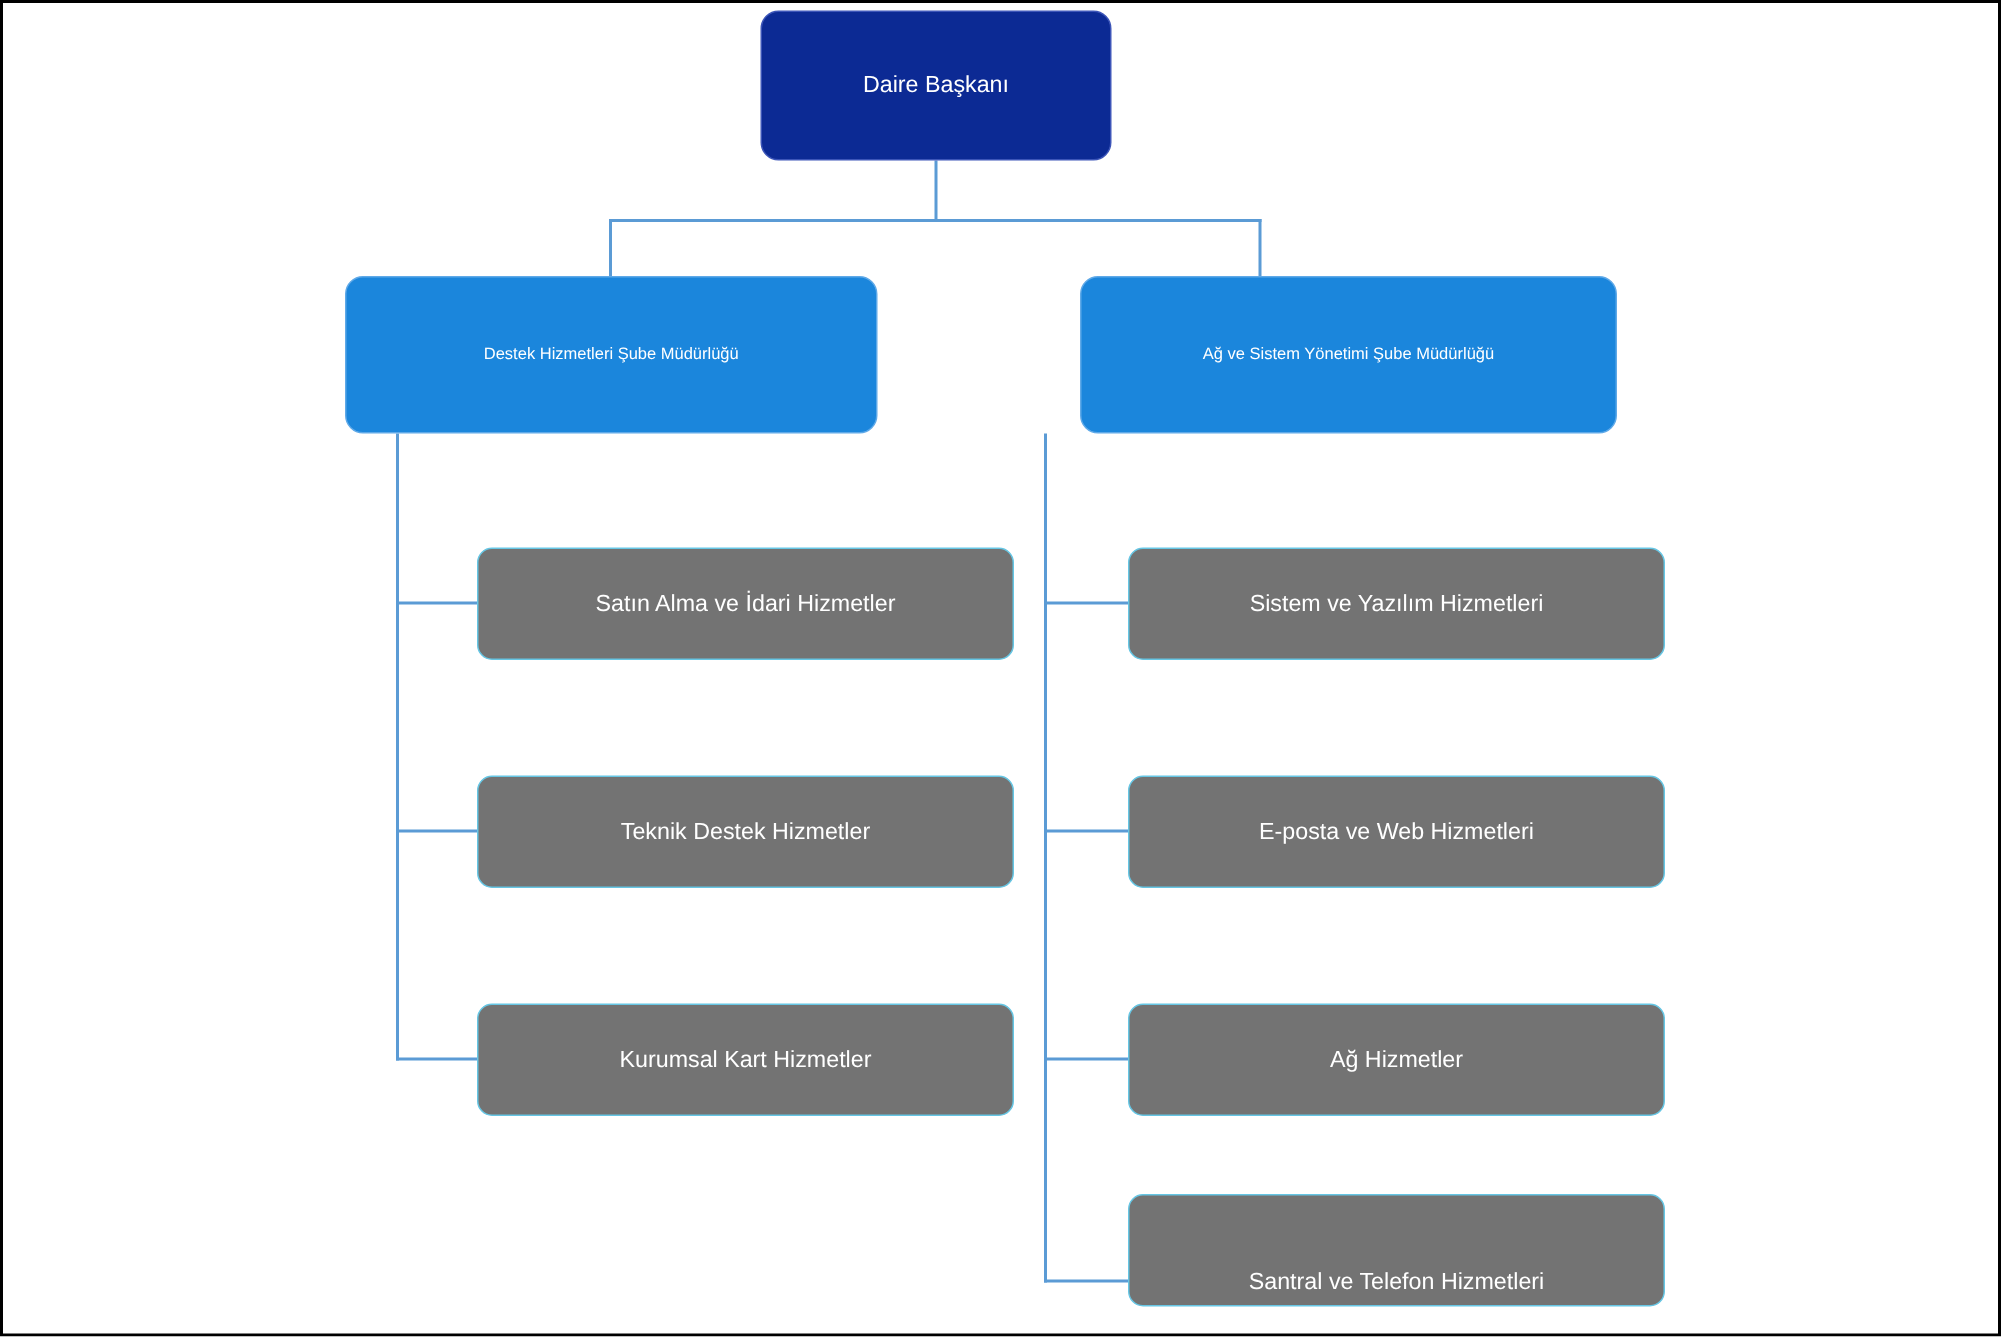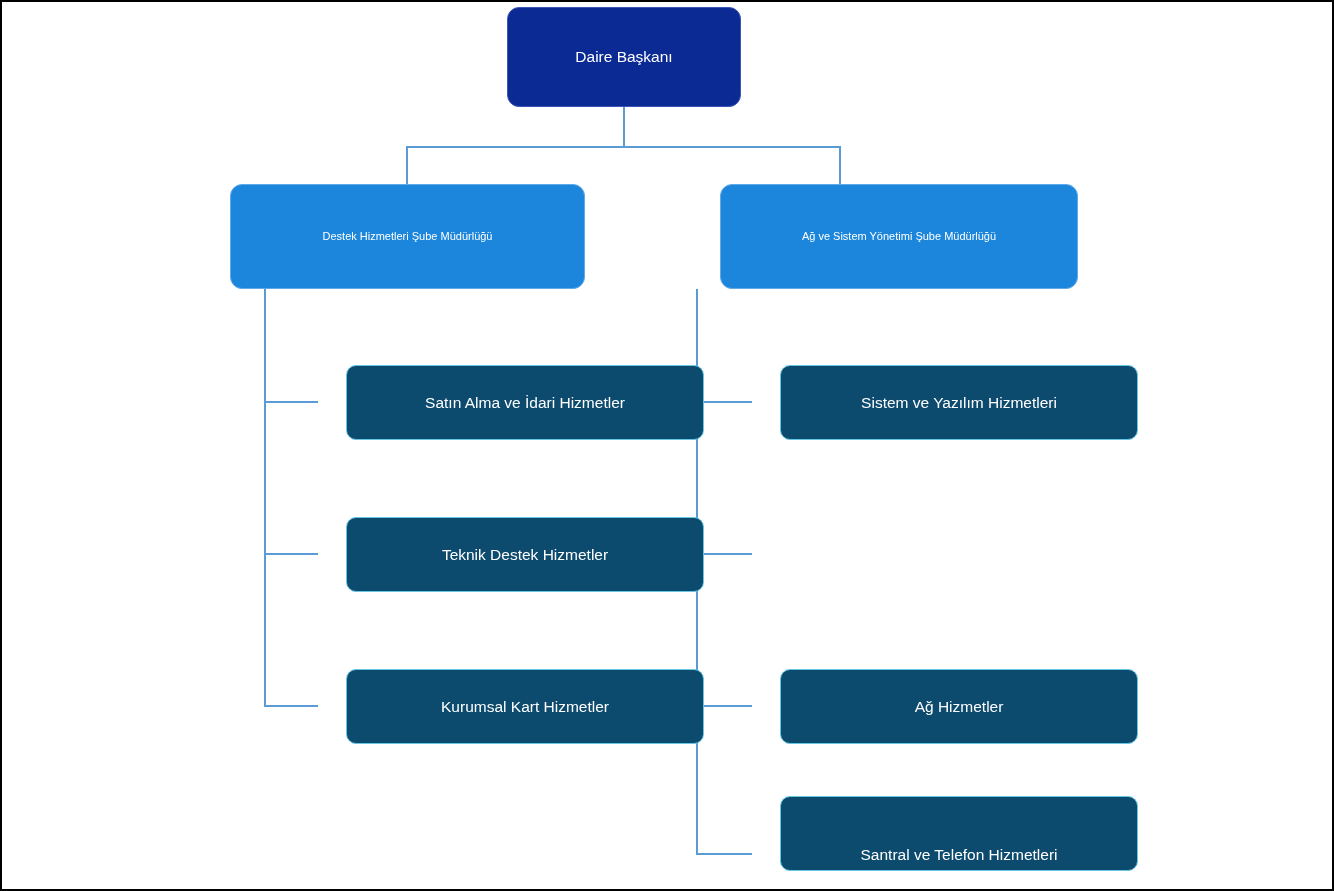--- a/index.html
+++ b/index.html
@@ -40,26 +40,25 @@
     background: #1b86dc;
     border: 1px solid #5fa9e8;
     border-radius: 12px;
     height: 105px;
     top: 182px;
     font-size: 11px;
   }
   .node-branch-left  { left: 228px; width: 355px; }
   .node-branch-right { left: 692px; width: 358px; margin-left: 26px; }
   .node-leaf {
-    background: #0c4a6e;
+    background: #737373;
     border: 1px solid #66c6e4;
     border-radius: 10px;
     width: 358px; height: 75px;
     font-size: 15.5px;
-    margin-left: 28px;
   }
   .leaf-col-left  { left: 316px; }
   .leaf-col-right { left: 750px; }
   .leaf-row-1 { top: 363px; }
   .leaf-row-2 { top: 515px; }
   .leaf-row-3 { top: 667px; }
   .leaf-row-4 { top: 794px; align-items: flex-end; }
   .line {
     position: absolute;
     background: #5b9bd5;
@@ -105,20 +104,23 @@
   <div class="node node-leaf leaf-col-left leaf-row-2">
     <span>Teknik Destek Hizmetler</span>
   </div>
   <div class="node node-leaf leaf-col-left leaf-row-3">
     <span>Kurumsal Kart Hizmetler</span>
   </div>
 
   <div class="node node-leaf leaf-col-right leaf-row-1">
     <span>Sistem ve Yazılım Hizmetleri</span>
   </div>
+  <div class="node node-leaf leaf-col-right leaf-row-2">
+    <span>E-posta ve Web Hizmetleri</span>
+  </div>
   <div class="node node-leaf leaf-col-right leaf-row-3">
     <span>Ağ Hizmetler</span>
   </div>
   <div class="node node-leaf leaf-col-right leaf-row-4">
     <span>Santral ve Telefon Hizmetleri</span>
   </div>
 
 </div>
 
 </body></html>

